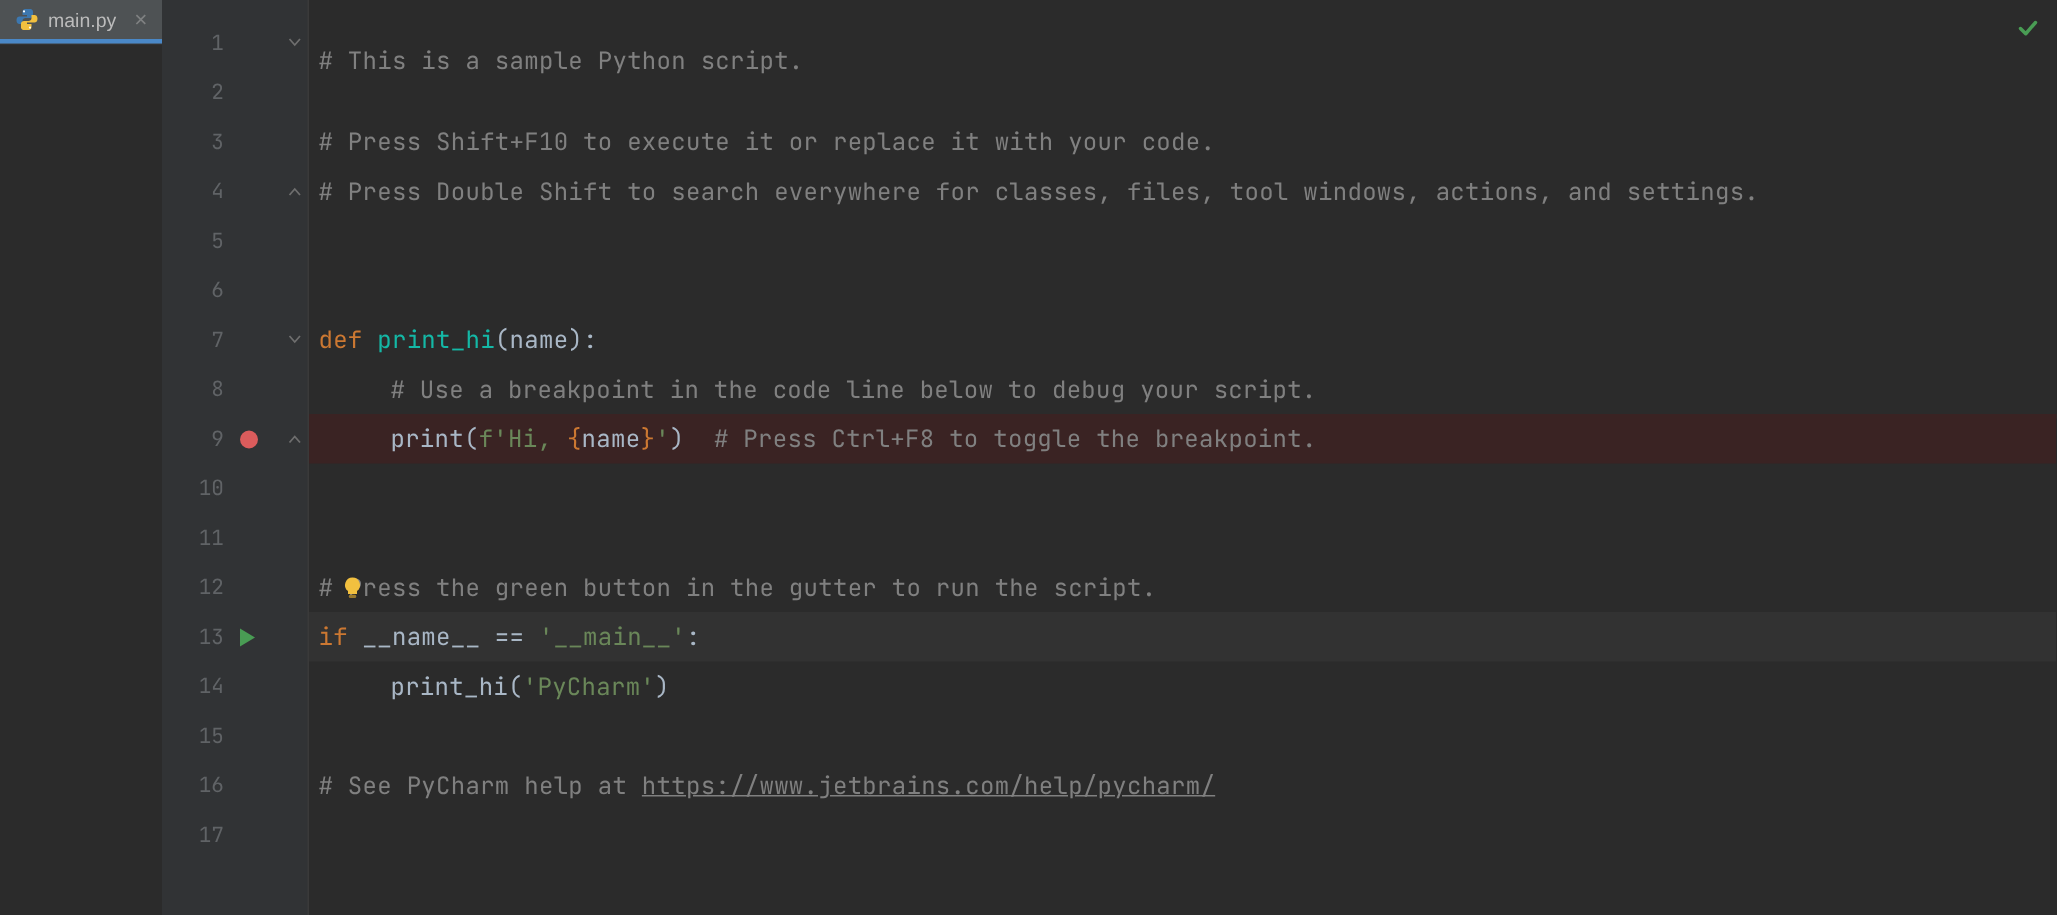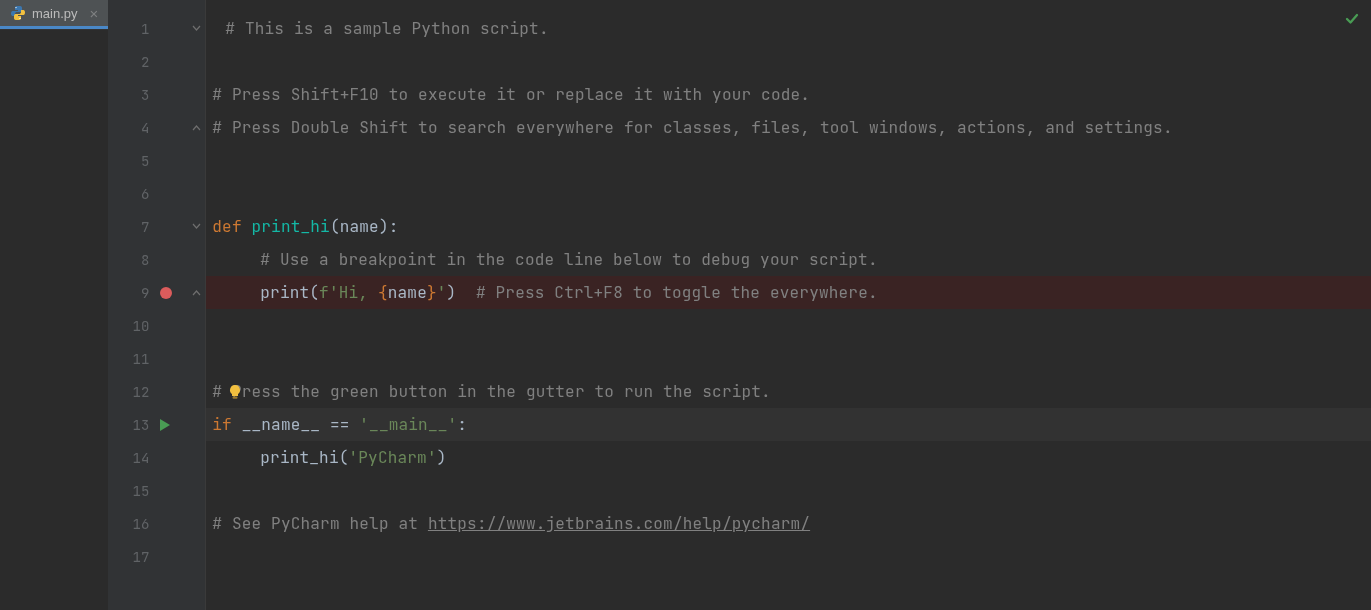--- a/index.html
+++ b/index.html
@@ -204,29 +204,29 @@
       </div>
     <div class="code" id="code">
       <span class="status-check">
         <svg width="14" height="14" viewBox="0 0 14 14">
             <path d="M2 7 L5.5 10.5 L12 3" stroke="#499c54" stroke-width="2.3" fill="none" stroke-linecap="round" stroke-linejoin="round"></path>
           </svg>
       </span>
       <div class="right-stripe">
         <div class="stripe-mark err" style="top:276px"></div>
       </div>
-    <div class="line" style="top: 12px; margin-left: 13px;"><span class="c-comment"># This is a sample Python script.</span></div>
+    <div class="line" style="top: 24px;"><span class="c-comment"># This is a sample Python script.</span></div>
         <div class="line" style="top: 45px;"></div>
         <div class="line" style="top: 78px;"><span class="c-comment"># Press Shift+F10 to execute it or replace it with your code.</span></div>
         <div class="line" style="top: 111px;"><span class="c-comment"># Press Double Shift to search everywhere for classes, files, tool windows, actions, and settings.</span></div>
         <div class="line" style="top: 144px;"></div>
         <div class="line" style="top: 177px;"></div>
         <div class="line" style="top: 210px; text-align: center;"><span class="c-kw">def </span><span class="c-fn">print_hi</span><span class="c-text">(name):</span></div>
         <div class="line" style="top: 243px;"><span class="indent" style="width: 48px;"></span><span class="c-comment"># Use a breakpoint in the code line below to debug your script.</span></div>
-        <div class="line bp" style="top: 276px;"><span class="indent" style="width: 48px;"></span><span class="c-text">print(</span><span class="c-str">f'Hi, </span><span class="c-brace">{</span><span class="c-text">name</span><span class="c-brace">}</span><span class="c-str">'</span><span class="c-text">)  </span><span class="c-comment"># Press Ctrl+F8 to toggle the everywhere.</span></div>
+        <div class="line bp" style="top: 276px;"><span class="indent" style="width: 48px;"></span><span class="c-text">print(</span><span class="c-str">f'Hi, </span><span class="c-brace">{</span><span class="c-text">name</span><span class="c-brace">}</span><span class="c-str">'</span><span class="c-text">)  </span><span class="c-comment"># Press Ctrl+F8 to toggle the breakpoint.</span></div>
         <div class="line" style="top: 309px;"></div>
         <div class="line" style="top: 342px;"></div>
         <div class="line" style="top: 375px;"><span class="c-comment"># Press the green button in the gutter to run the script.</span></div>
         <div class="lightbulb" style="top: 375px; left: 22px;">
           <svg width="14" height="16" viewBox="0 0 14 16">
             <path d="M7 1a5 5 0 0 0-3 9v2h6v-2a5 5 0 0 0-3-9z" fill="#f2c03f"></path>
             <rect x="4.5" y="12.5" width="5" height="2.2" rx="1" fill="#9a7a2e"></rect>
           </svg>
         </div>
         <div class="line cur" style="top: 408px;"><span class="c-kw">if </span><span class="c-text">__name__ == </span><span class="c-str">'__main__'</span><span class="c-text">:</span></div>

